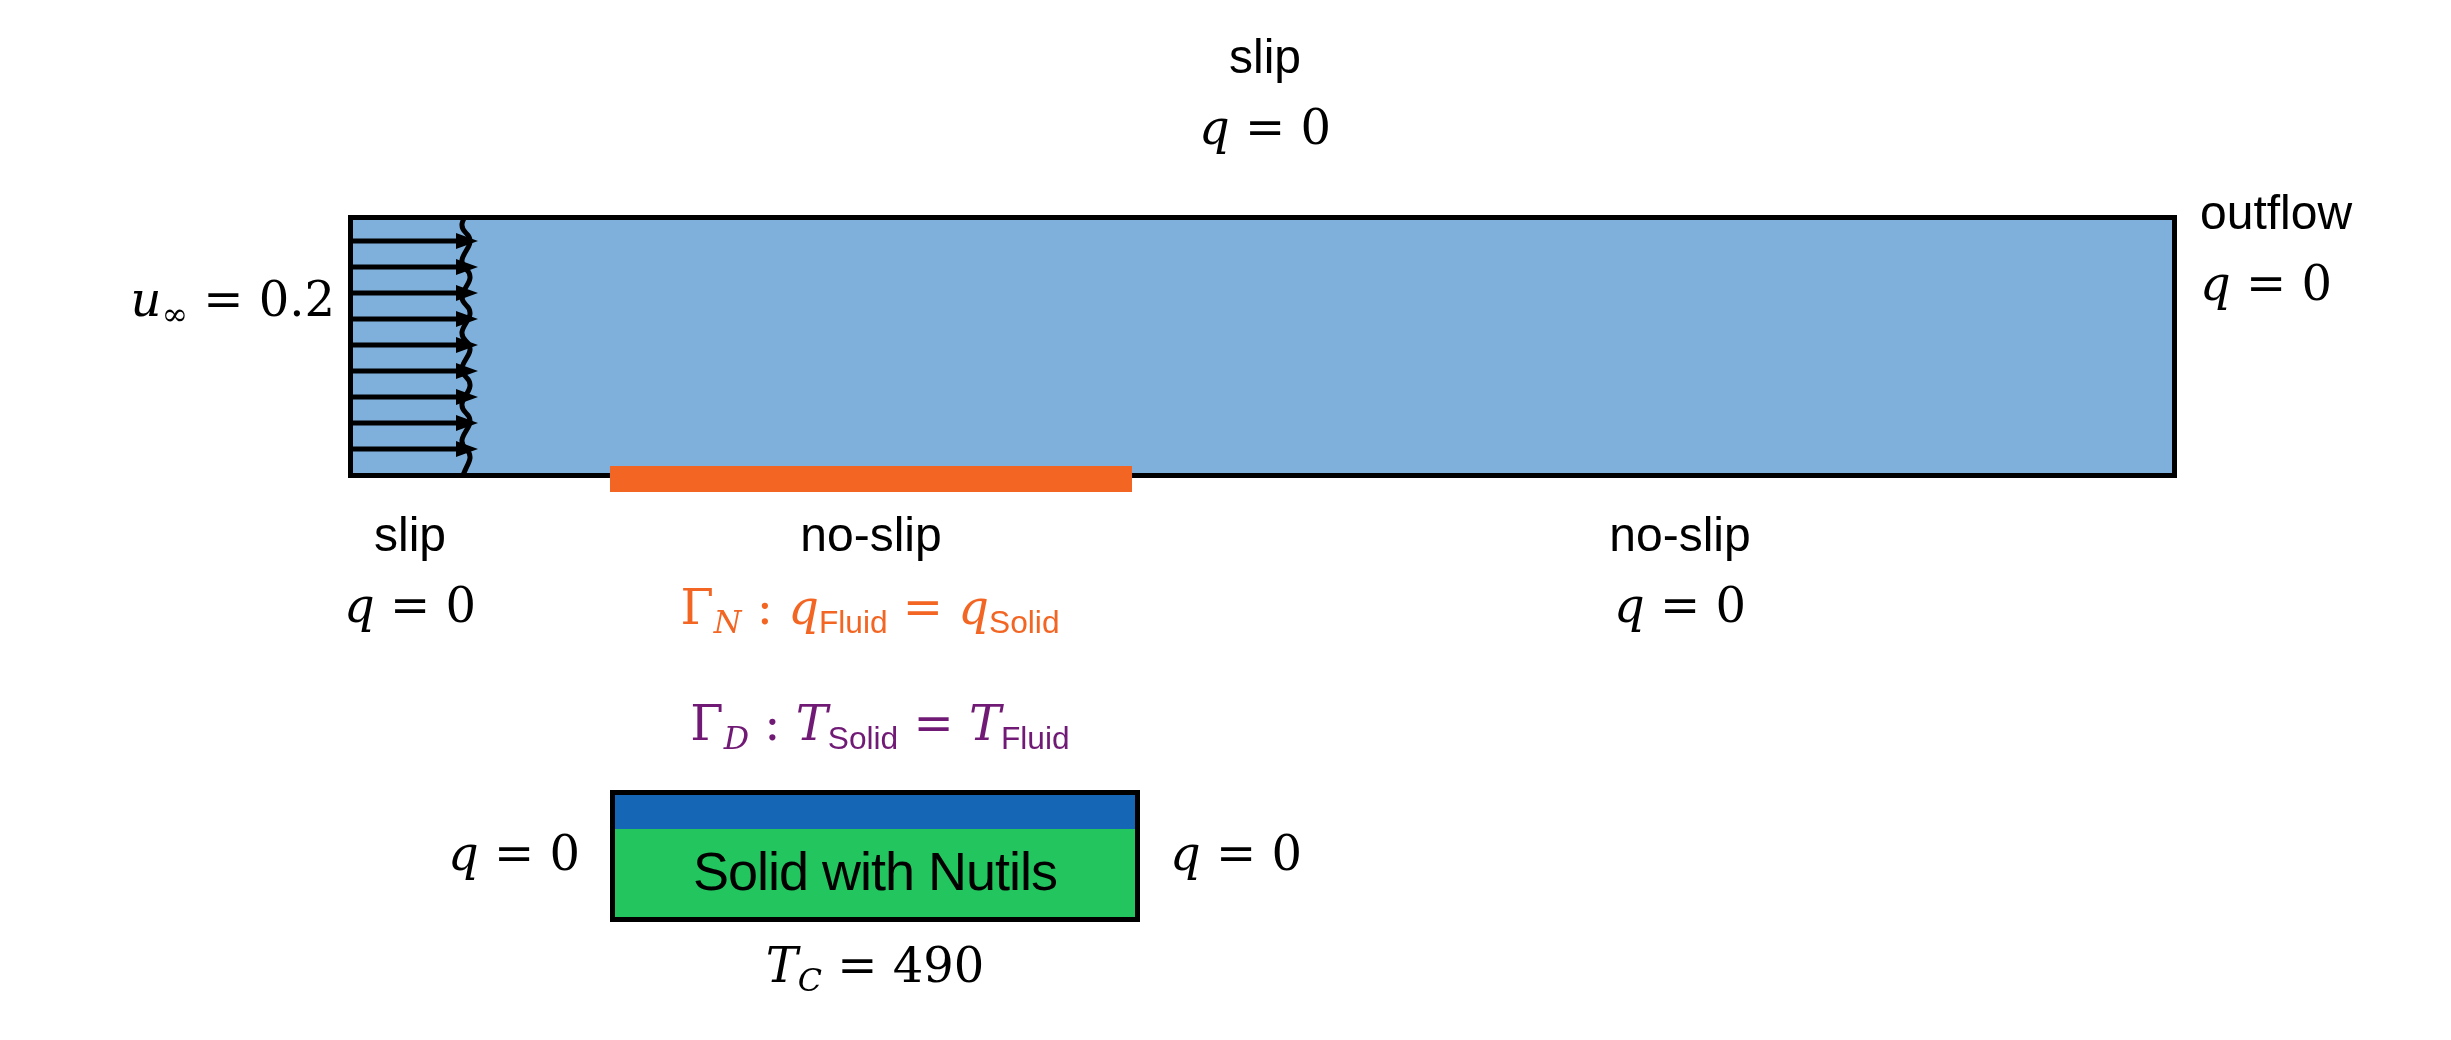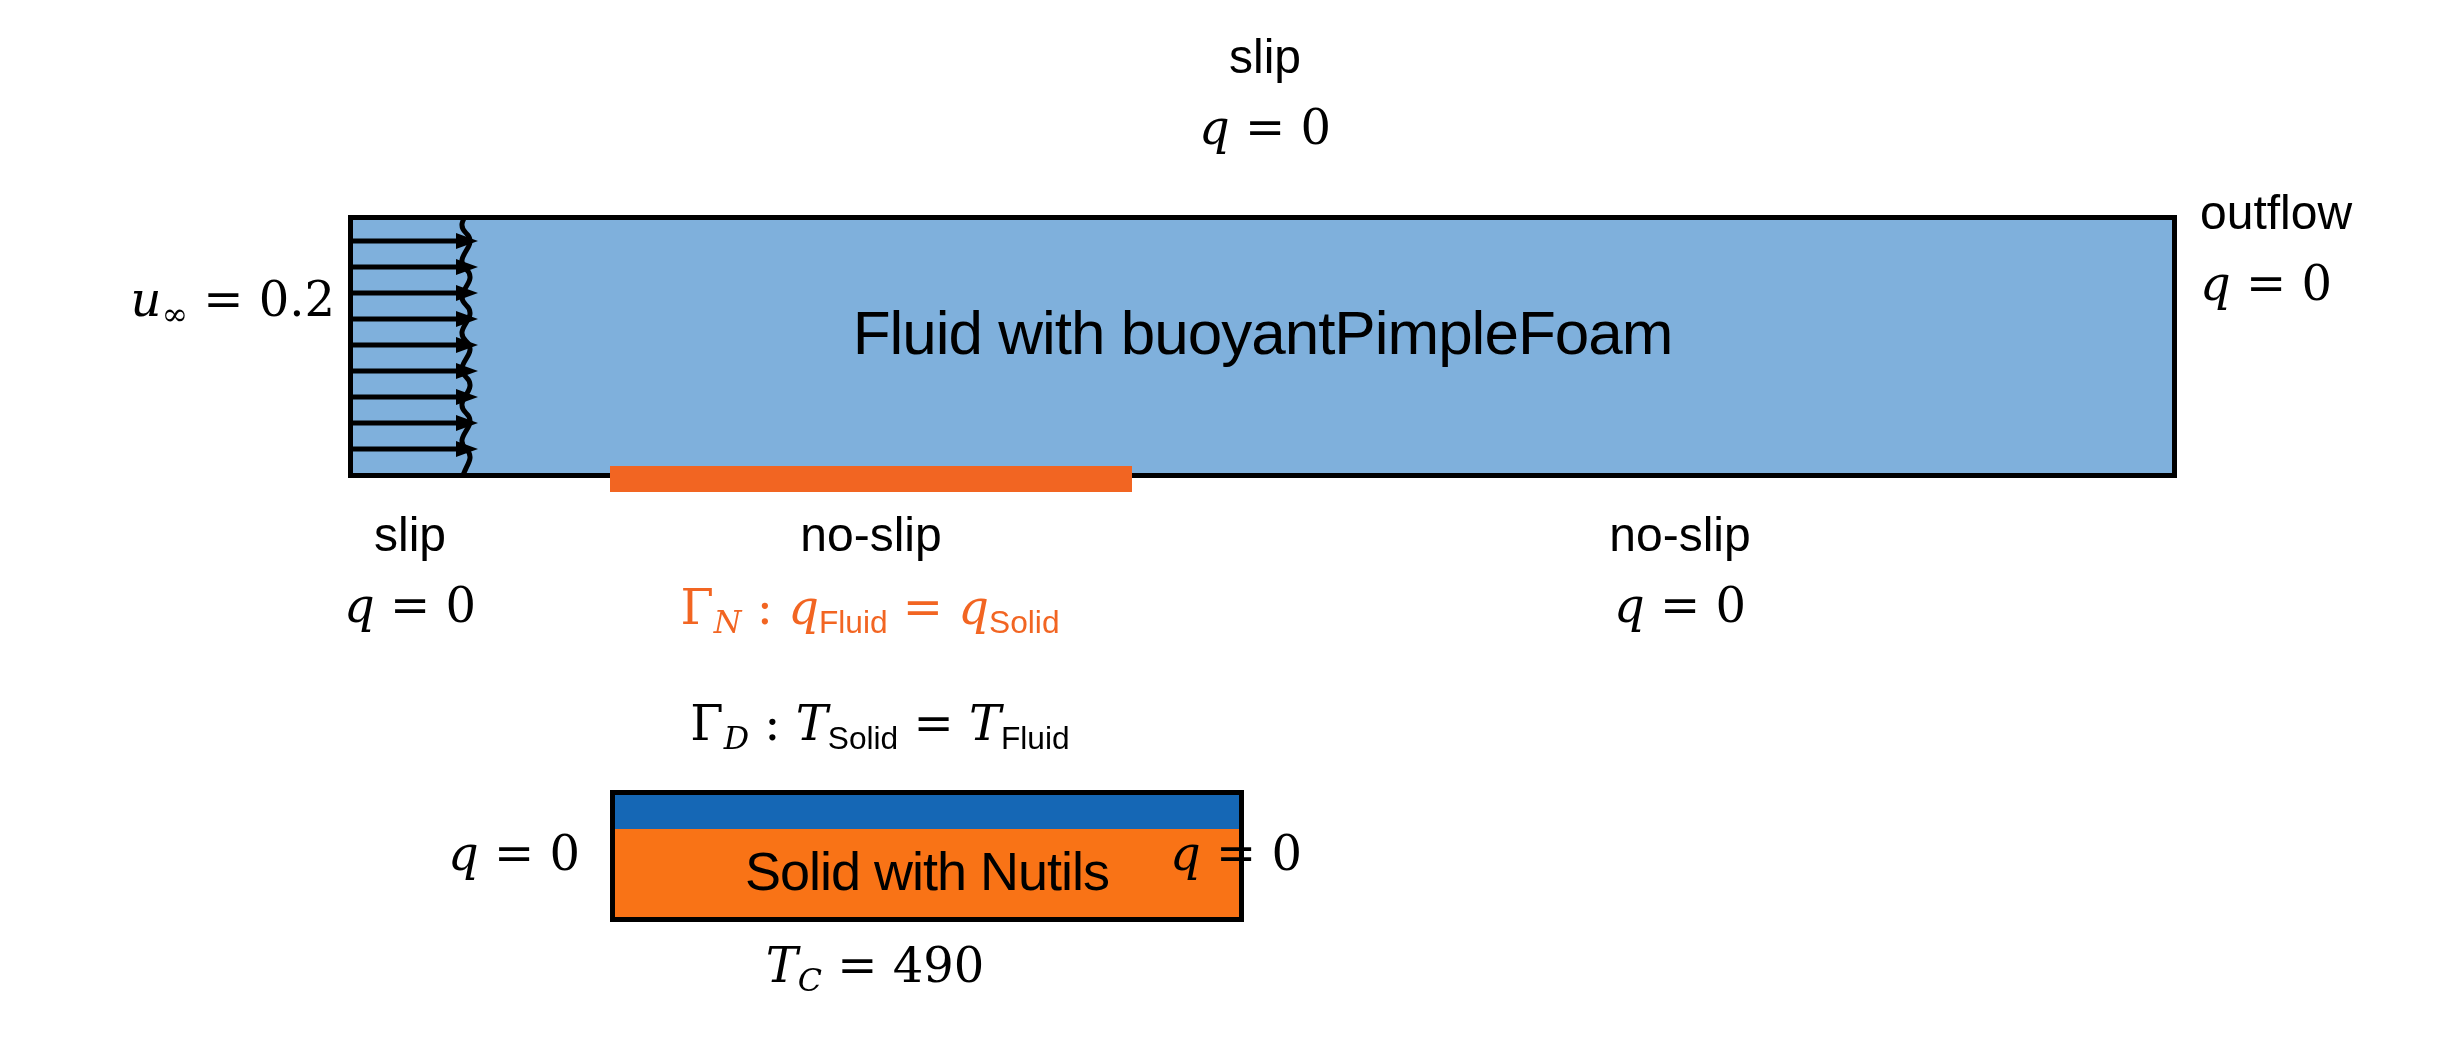--- a/index.html
+++ b/index.html
@@ -11,22 +11,22 @@
   .fluid-box{position:absolute;left:348px;top:215px;width:1829px;height:263px;
              background:#7FB0DC;border:5px solid #000;box-sizing:border-box;}
   .fluid-label{position:absolute;left:348px;top:302px;width:1829px;
                text-align:center;font-size:62px;line-height:62px;
                font-family:"Liberation Sans", sans-serif;font-stretch:condensed;
                letter-spacing:-1px;white-space:nowrap;}
 
   .orange-bar{position:absolute;left:610px;top:466px;width:522px;height:26px;
               background:#F26522;}
 
-  .solid-box{position:absolute;left:610px;top:790px;width:634px;height:132px;
-             background:#f97316;border:5px solid #000;box-sizing:border-box;}
+  .solid-box{position:absolute;left:610px;top:790px;width:530px;height:132px;
+             background:#22c55e;border:5px solid #000;box-sizing:border-box;}
   .solid-blue{position:absolute;left:0;top:0;width:100%;height:34px;
               background:#1567B5;}
   .solid-label{position:absolute;left:0;top:46px;width:100%;text-align:center;
                font-size:54px;line-height:60px;font-stretch:condensed;
                letter-spacing:-1px;white-space:nowrap;}
 
   
   .inlet{position:absolute;left:348px;top:215px;width:140px;height:263px;}
 
   
@@ -40,32 +40,31 @@
   .c{text-align:center;}
   .r{text-align:right;}
 
   #top-slip{left:1000px;top:22px;width:530px;}
   #inlet-cond{left:0px;top:264px;width:335px;}
   #outflow{left:2200px;top:178px;width:400px;}
   #bot-slip{left:230px;top:500px;width:360px;}
   #bot-noslip{left:610px;top:500px;width:522px;}
   #gamma-n{left:600px;top:572px;width:540px;color:#F26522;}
   #bot-noslip2{left:1470px;top:500px;width:420px;}
-  #gamma-d{left:570px;top:688px;width:620px;color:#000000;}
+  #gamma-d{left:570px;top:688px;width:620px;color:#701a75;}
   #solid-left{left:240px;top:818px;width:340px;}
   #solid-right{left:1170px;top:818px;width:300px;}
   #solid-bottom{left:610px;top:930px;width:530px;}
 </style>
 </head>
 <body>
 
 <div id="stage">
 
   <div class="fluid-box"></div>
-  <div class="fluid-label">Fluid with buoyantPimpleFoam</div>
 
   <div class="inlet">
     <svg width="140" height="263" viewBox="0 0 140 263" xmlns="http://www.w3.org/2000/svg">
       <g stroke="#000" stroke-width="5" fill="none">
         <line x1="0" y1="26" x2="122" y2="26"></line>
         <line x1="0" y1="52" x2="122" y2="52"></line>
         <line x1="0" y1="78" x2="122" y2="78"></line>
         <line x1="0" y1="104" x2="122" y2="104"></line>
         <line x1="0" y1="130" x2="122" y2="130"></line>
         <line x1="0" y1="156" x2="122" y2="156"></line>

